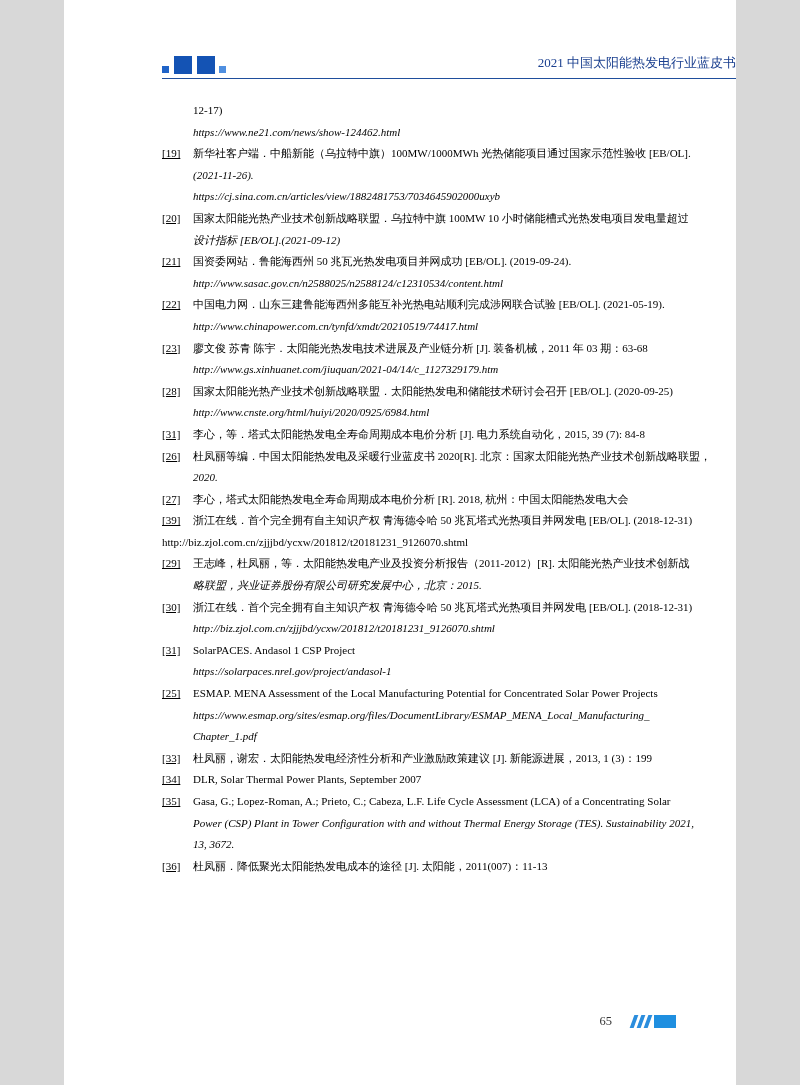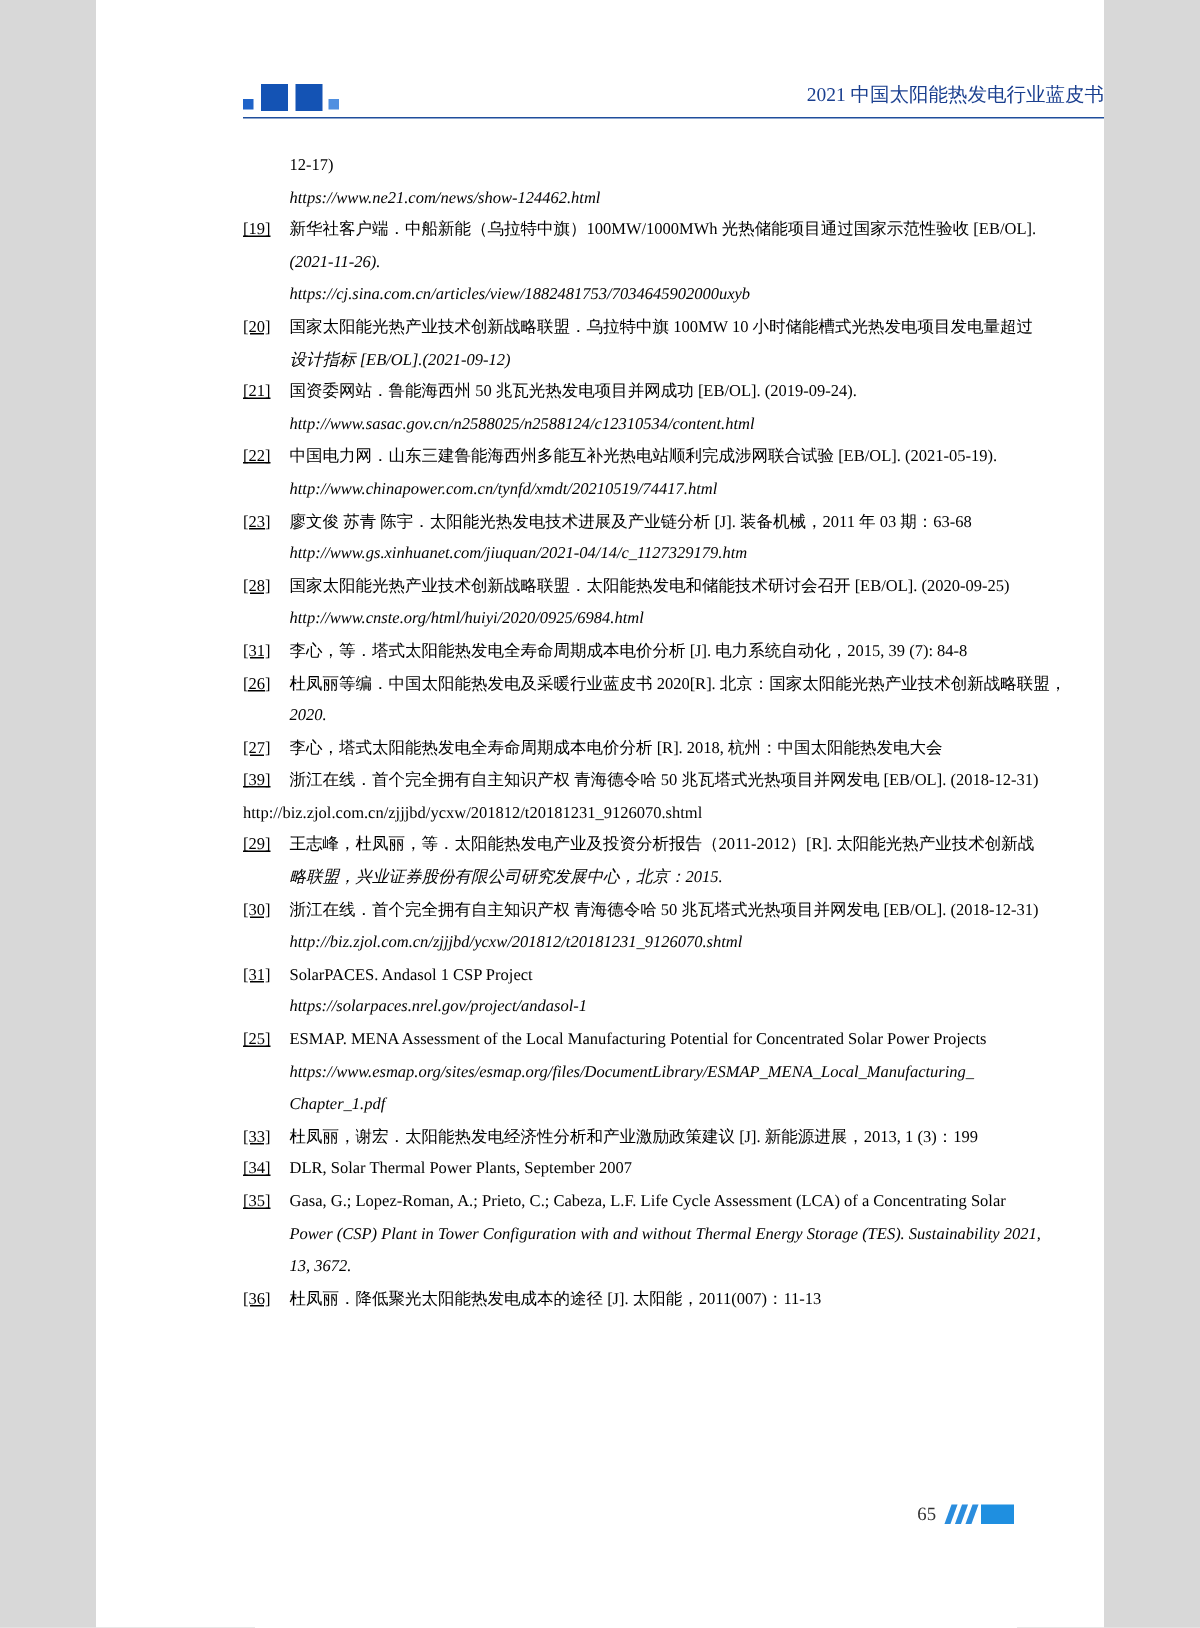--- a/index.html
+++ b/index.html
@@ -112,24 +112,24 @@
   .ref-body {
     flex: 1 1 auto;
     white-space: pre-wrap;
     word-break: break-word;
   }
 
   
   .footer {
     position: absolute;
     right: 58px;
-    bottom: 68px;
+    bottom: 56px;
     display: flex;
     align-items: center;
-    gap: 8px;
+    gap: 20px;
   }
   .page-num {
     font-size: 12.5px;
     color: #333333;
     font-family: "Liberation Serif", serif;
   }
   .footer-bars {
     position: relative;
     width: 46px;
     height: 14px;

